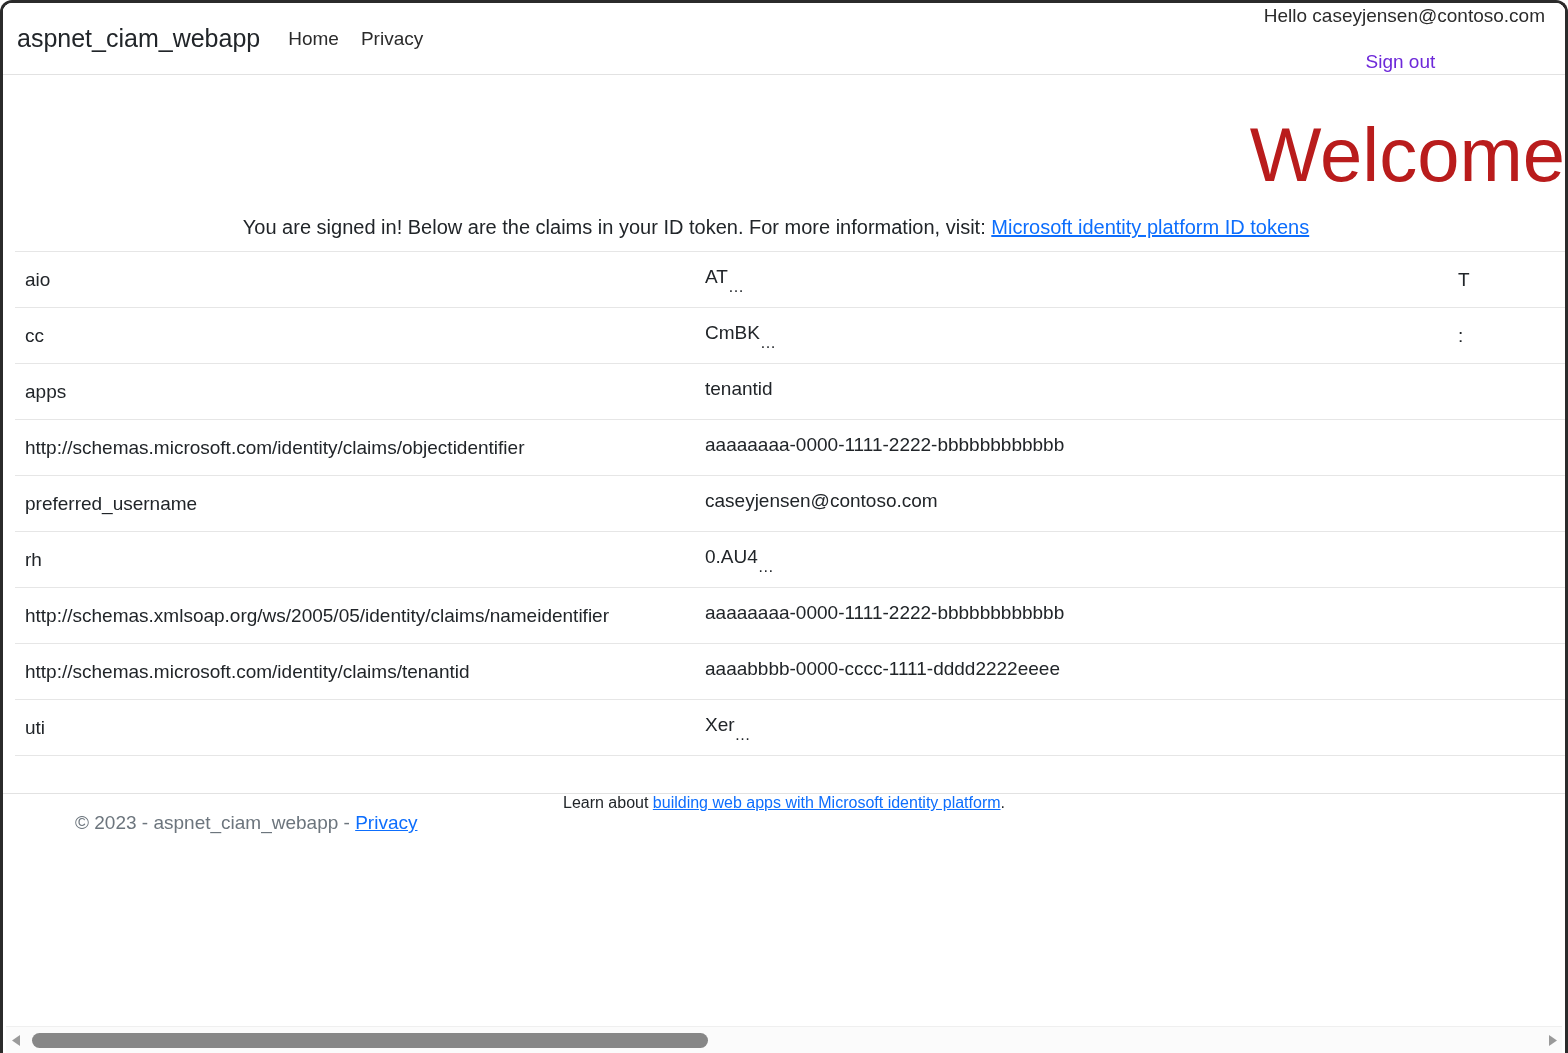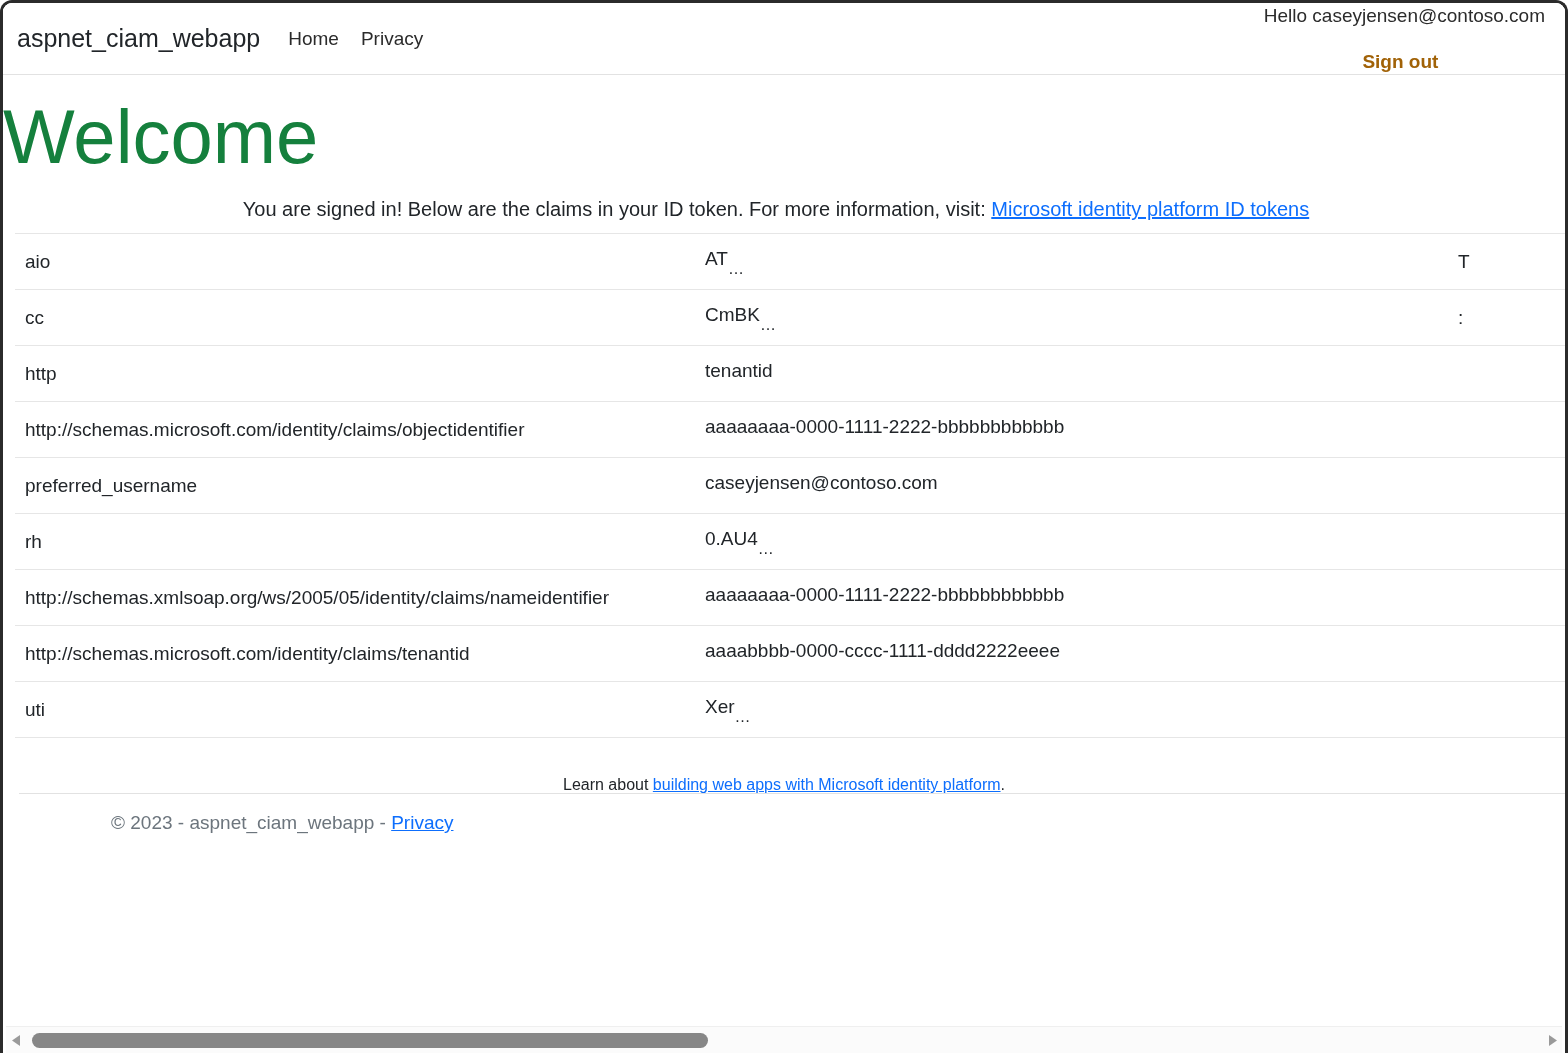--- a/index.html
+++ b/index.html
@@ -79,40 +79,39 @@
   }
   .nav-greeting {
     font-size: 19px;
     color: #2b2b2b;
     white-space: nowrap;
     text-decoration: none;
     cursor: pointer;
   }
   .nav-signout {
     font-size: 19px;
-    color: #a16207;
+    color: #6d28d9;
     white-space: nowrap;
     text-decoration: none;
     cursor: pointer;
     padding-right: 8px;
-    font-weight: bold;
   }
 
   
   .content {
     position: relative;
     padding: 0 0 0 0;
   }
   .page-title {
-    text-align: left;
+    text-align: right;
     font-size: 76px;
     font-weight: 300;
-    margin: 18px 0 0 0;
+    margin: 36px 0 0 0;
     line-height: 1.15;
-    color: #15803d;
+    color: #b91c1c;
   }
   .lead {
     text-align: center;
     font-size: 20px;
     margin: 18px 16px 12px 0;
     color: #212529;
   }
   a.link {
     color: #0d6efd;
     text-decoration: underline;
@@ -168,25 +167,25 @@
   .learn {
     text-align: center;
     font-size: 16px;
     margin: 38px 0 0 0;
     color: #212529;
   }
 
   
   .footer {
     position: absolute;
-    left: 16px;
+    left: 0;
     right: 0;
     top: 790px;
     border-top: 1px solid #e2e2e2;
-    padding: 18px 0 0 92px;
+    padding: 18px 0 0 72px;
     box-sizing: border-box;
     font-size: 19px;
     color: #6c757d;
   }
   .footer a {
     color: #0d6efd;
     text-decoration: underline;
     cursor: pointer;
   }
 
@@ -265,21 +264,21 @@
               <td class="col-extra">T</td>
             </tr>
 
             <tr>
               <td class="col-key">cc</td>
               <td class="col-val"><span class="trunc">CmBK</span><span class="ellip">…</span></td>
               <td class="col-extra">:</td>
             </tr>
 
             <tr>
-              <td class="col-key">http</td>
+              <td class="col-key">apps</td>
               <td class="col-val"><span class="trunc">tenantid</span><span class="ellip"></span></td>
               <td class="col-extra"></td>
             </tr>
 
             <tr>
               <td class="col-key">http://schemas.microsoft.com/identity/claims/objectidentifier</td>
               <td class="col-val"><span class="trunc">aaaaaaaa-0000-1111-2222-bbbbbbbbbbbb</span><span class="ellip"></span></td>
               <td class="col-extra"></td>
             </tr>
 

